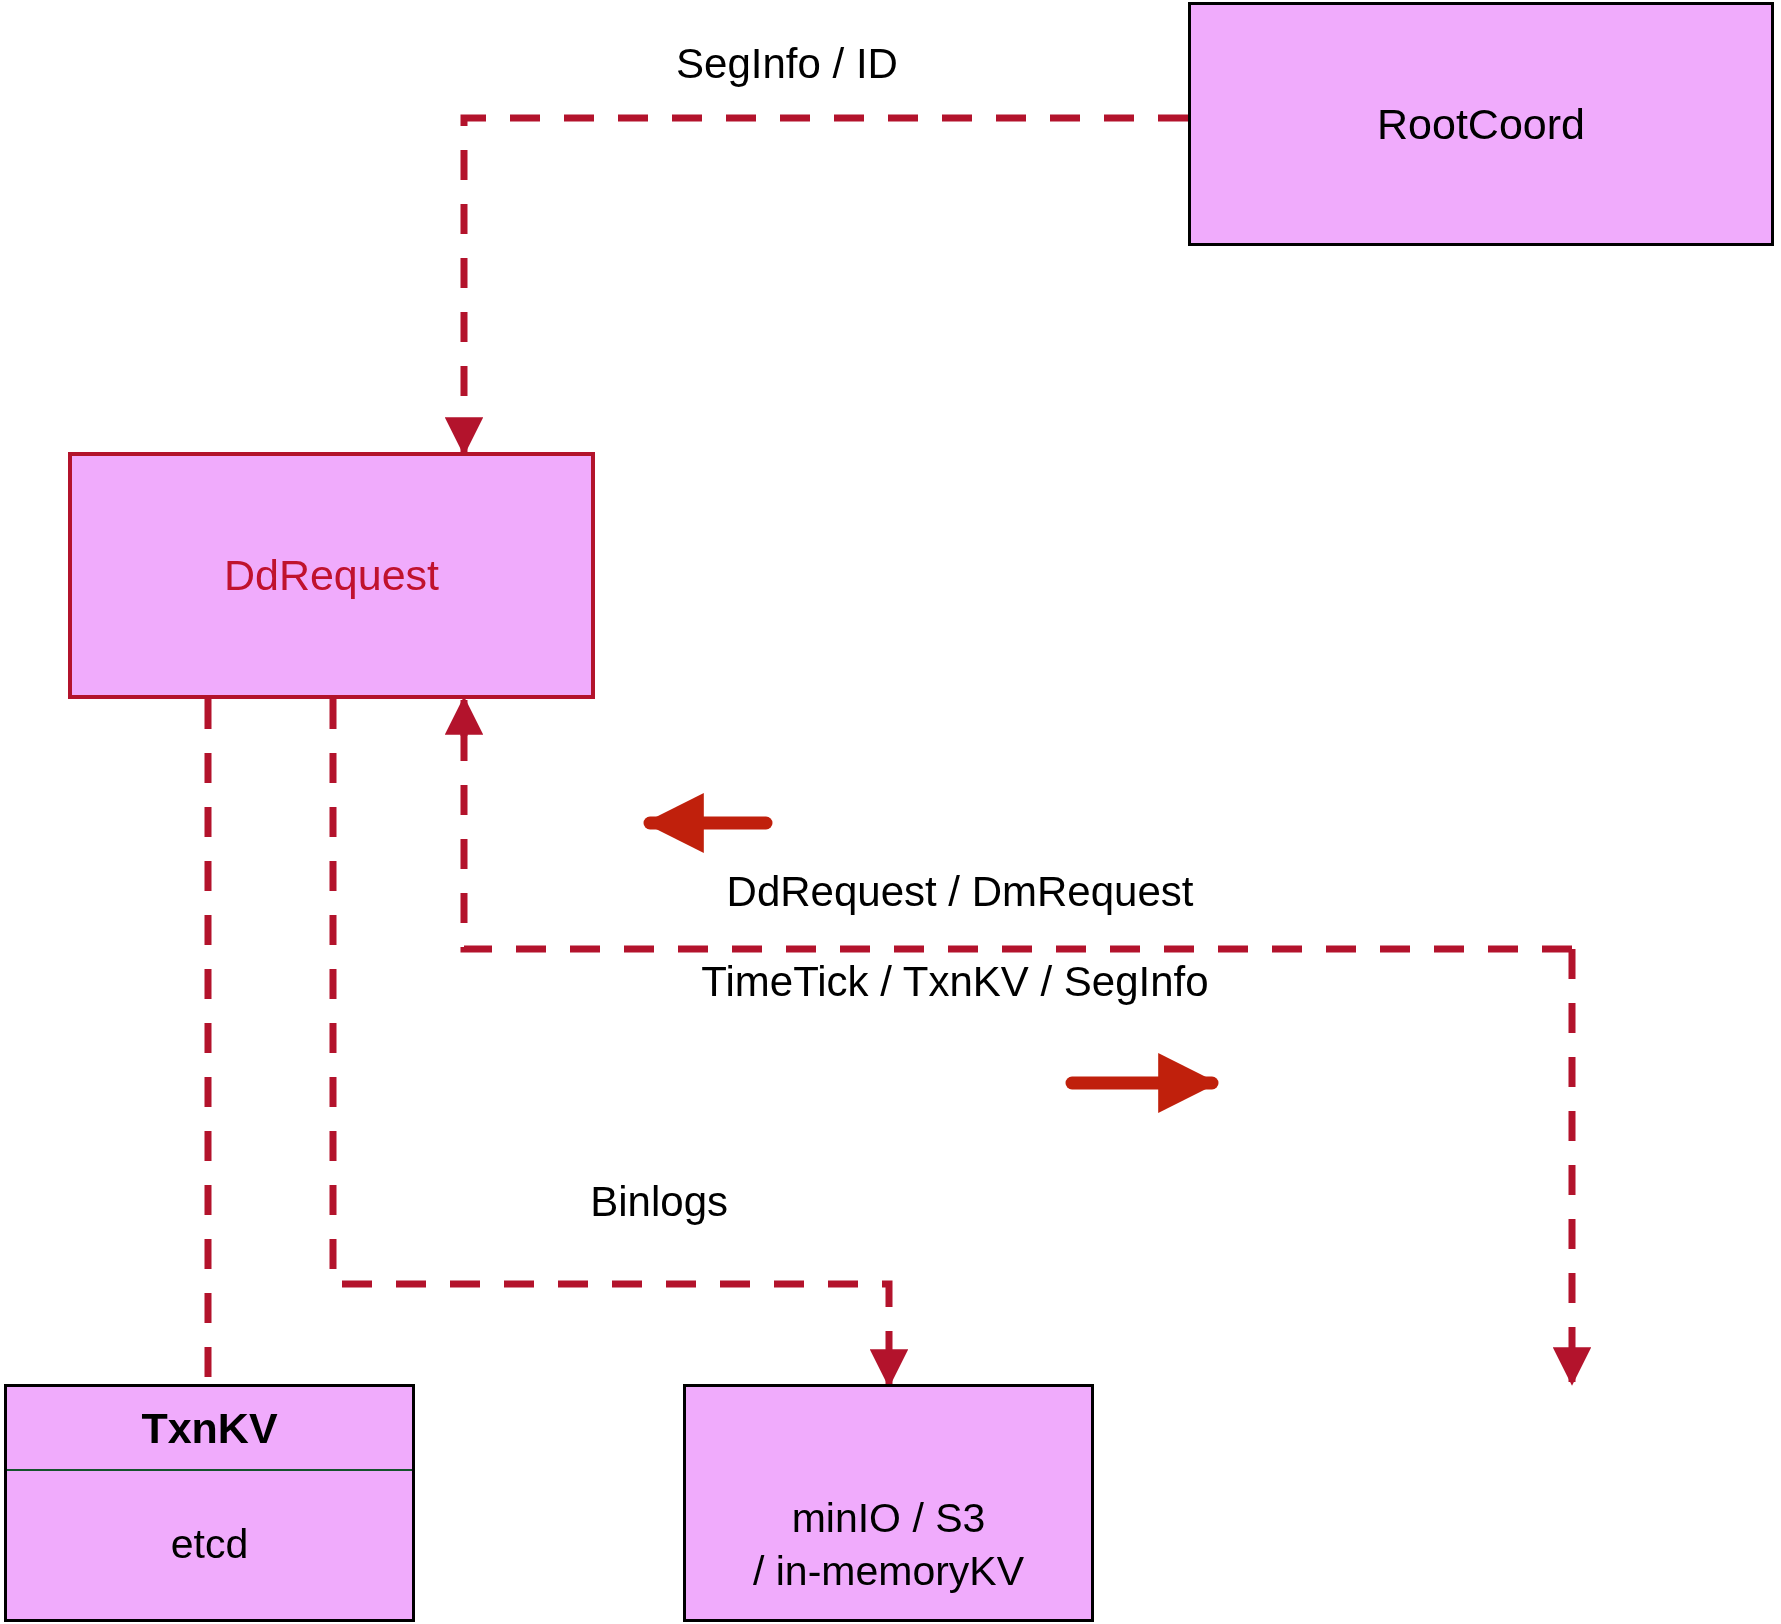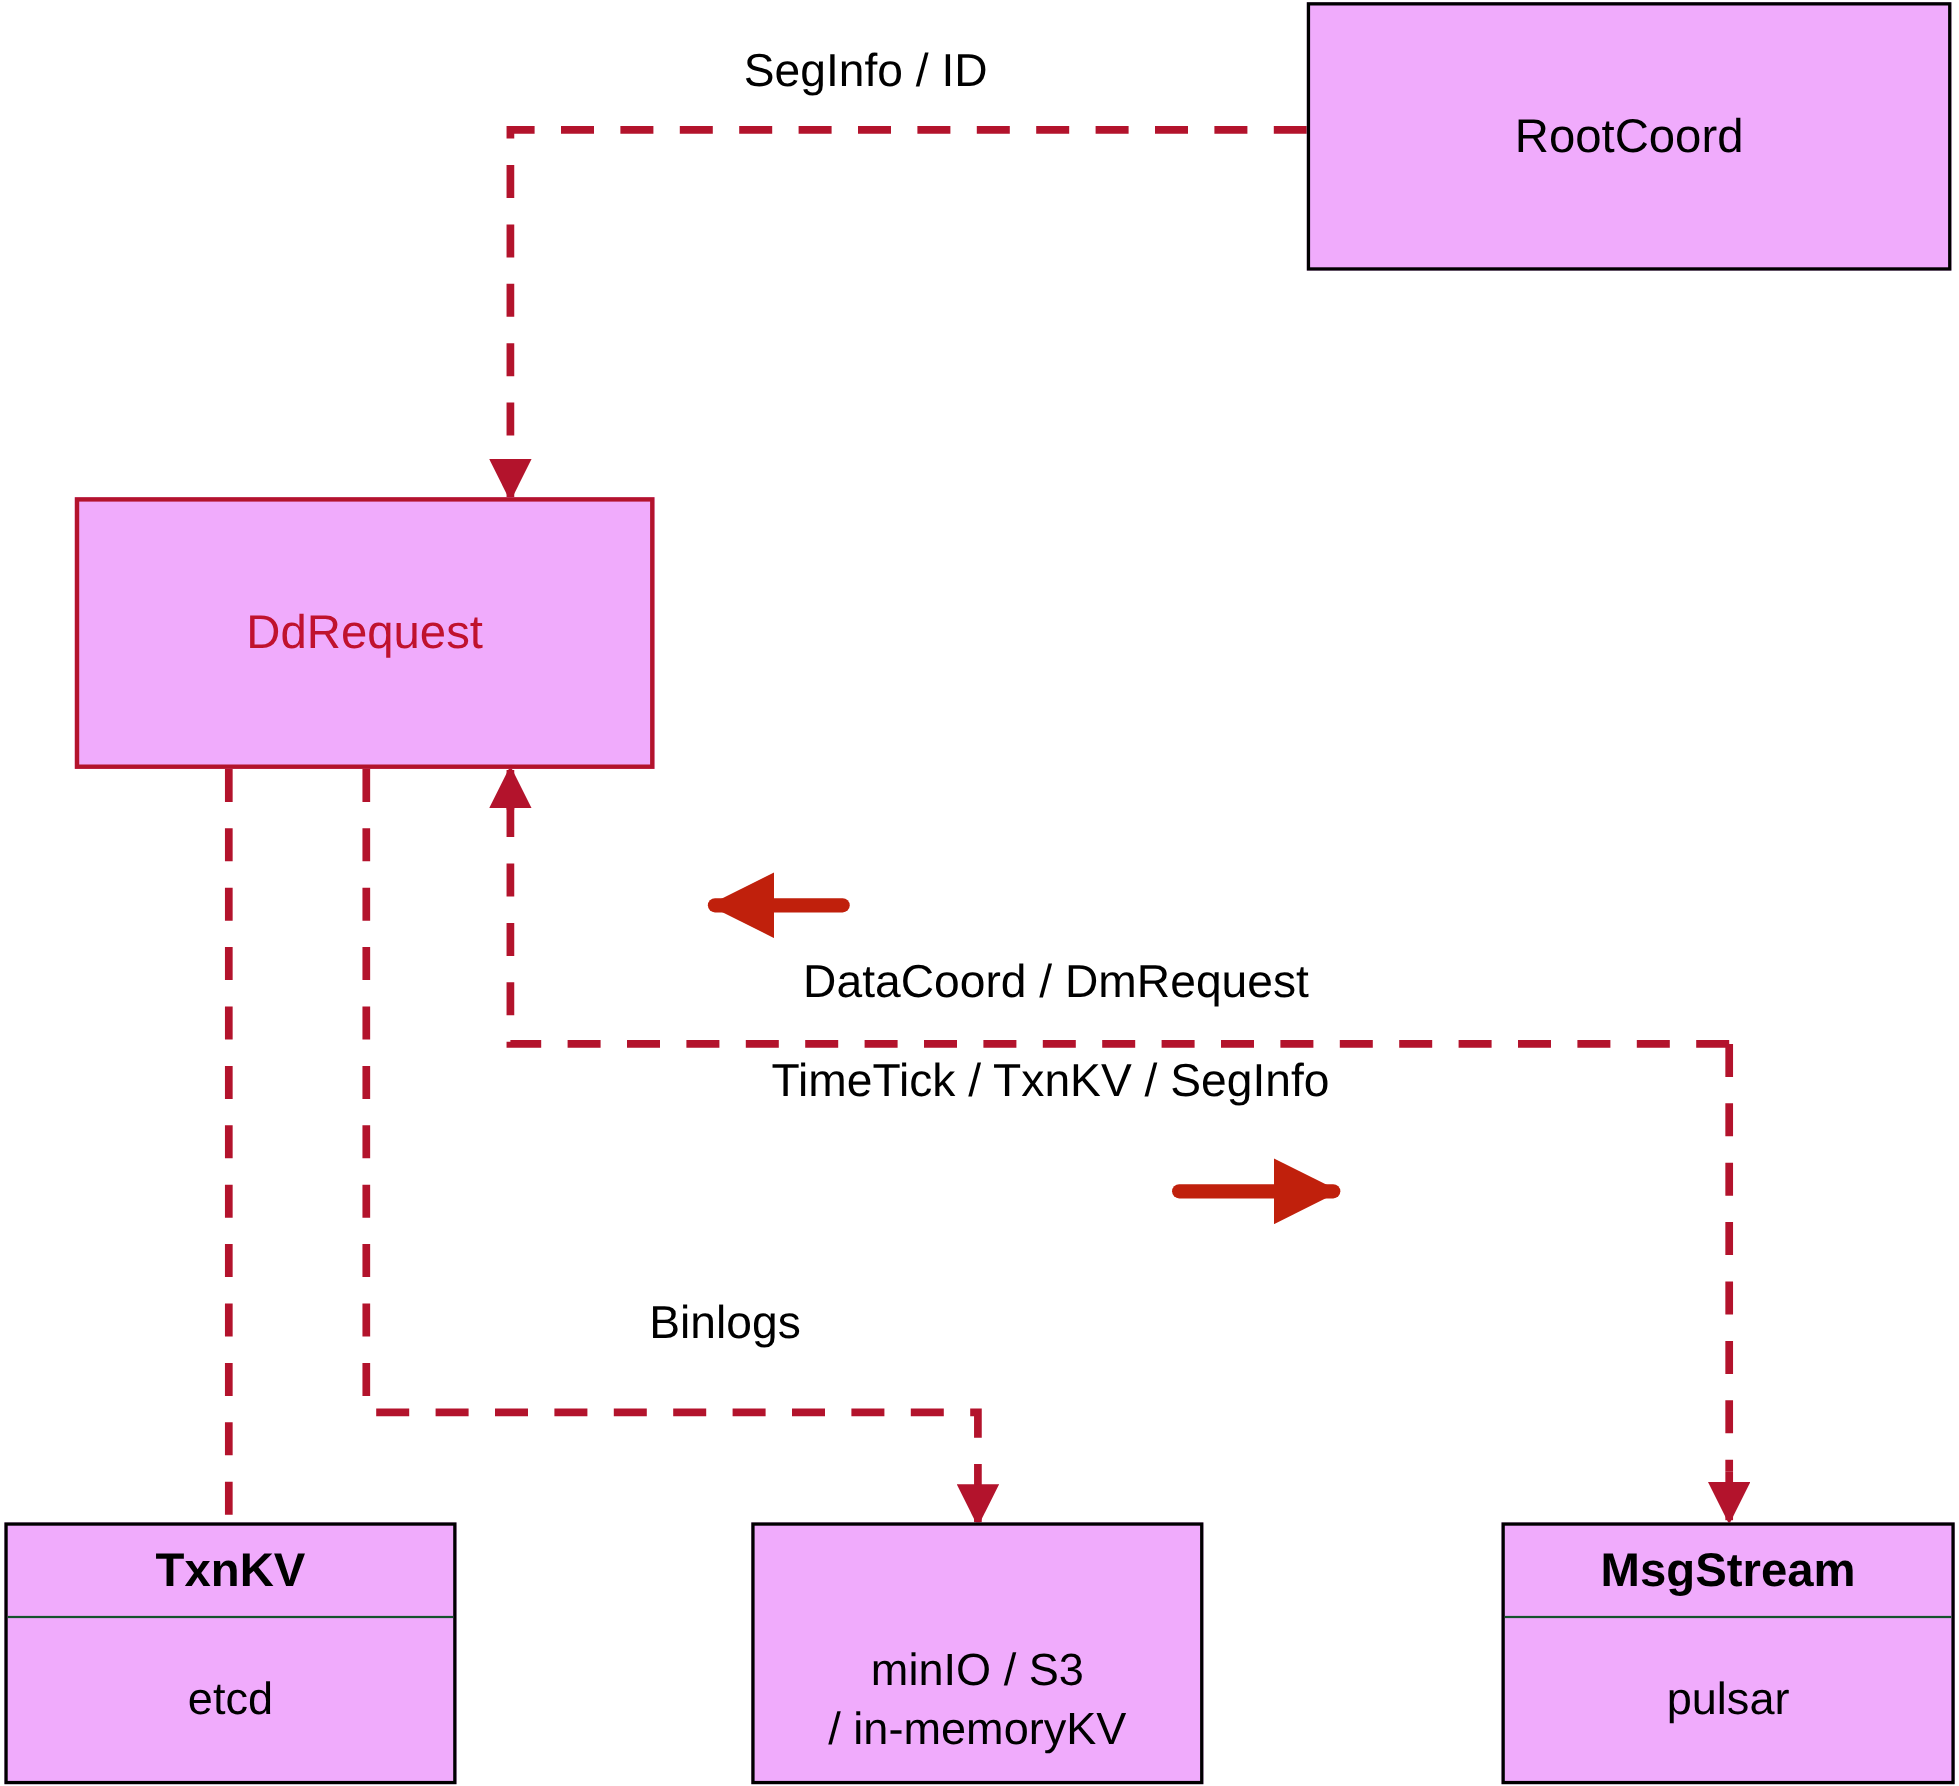--- a/index.html
+++ b/index.html
@@ -163,30 +163,22 @@
     </div>
   </div>
 
   <div class="node-box black" style="left:683px; top:1384px; width:411px; height:238px;">
     <div class="split-bottom">
       <span class="body-line">minIO / S3</span>
       <span class="body-line">/ in-memoryKV</span>
     </div>
   </div>
 
-  <div class="node-box black" style="left:1365px; top:1384px; width:412px; height:238px;">
-    <div class="split-top">
-      <span class="node-title bold">MsgStream</span>
-    </div>
-    <div class="split-bottom">
-      <span class="body-line">pulsar</span>
-    </div>
-  </div>
 
   <div class="edge-label" style="left:464px; top:40px; width:646px;">SegInfo / ID</div>
 
-  <div class="edge-label" style="left:350px; top:868px; width:1220px;">DataCoord / DmRequest</div>
+  <div class="edge-label" style="left:350px; top:868px; width:1220px;">DdRequest / DmRequest</div>
 
   <div class="edge-label" style="left:340px; top:958px; width:1230px;">TimeTick / TxnKV / SegInfo</div>
 
   <div class="edge-label" style="left:348px; top:1178px; width:380px; text-align:right;">Binlogs</div>
 
 </div>
 
 </body></html>

